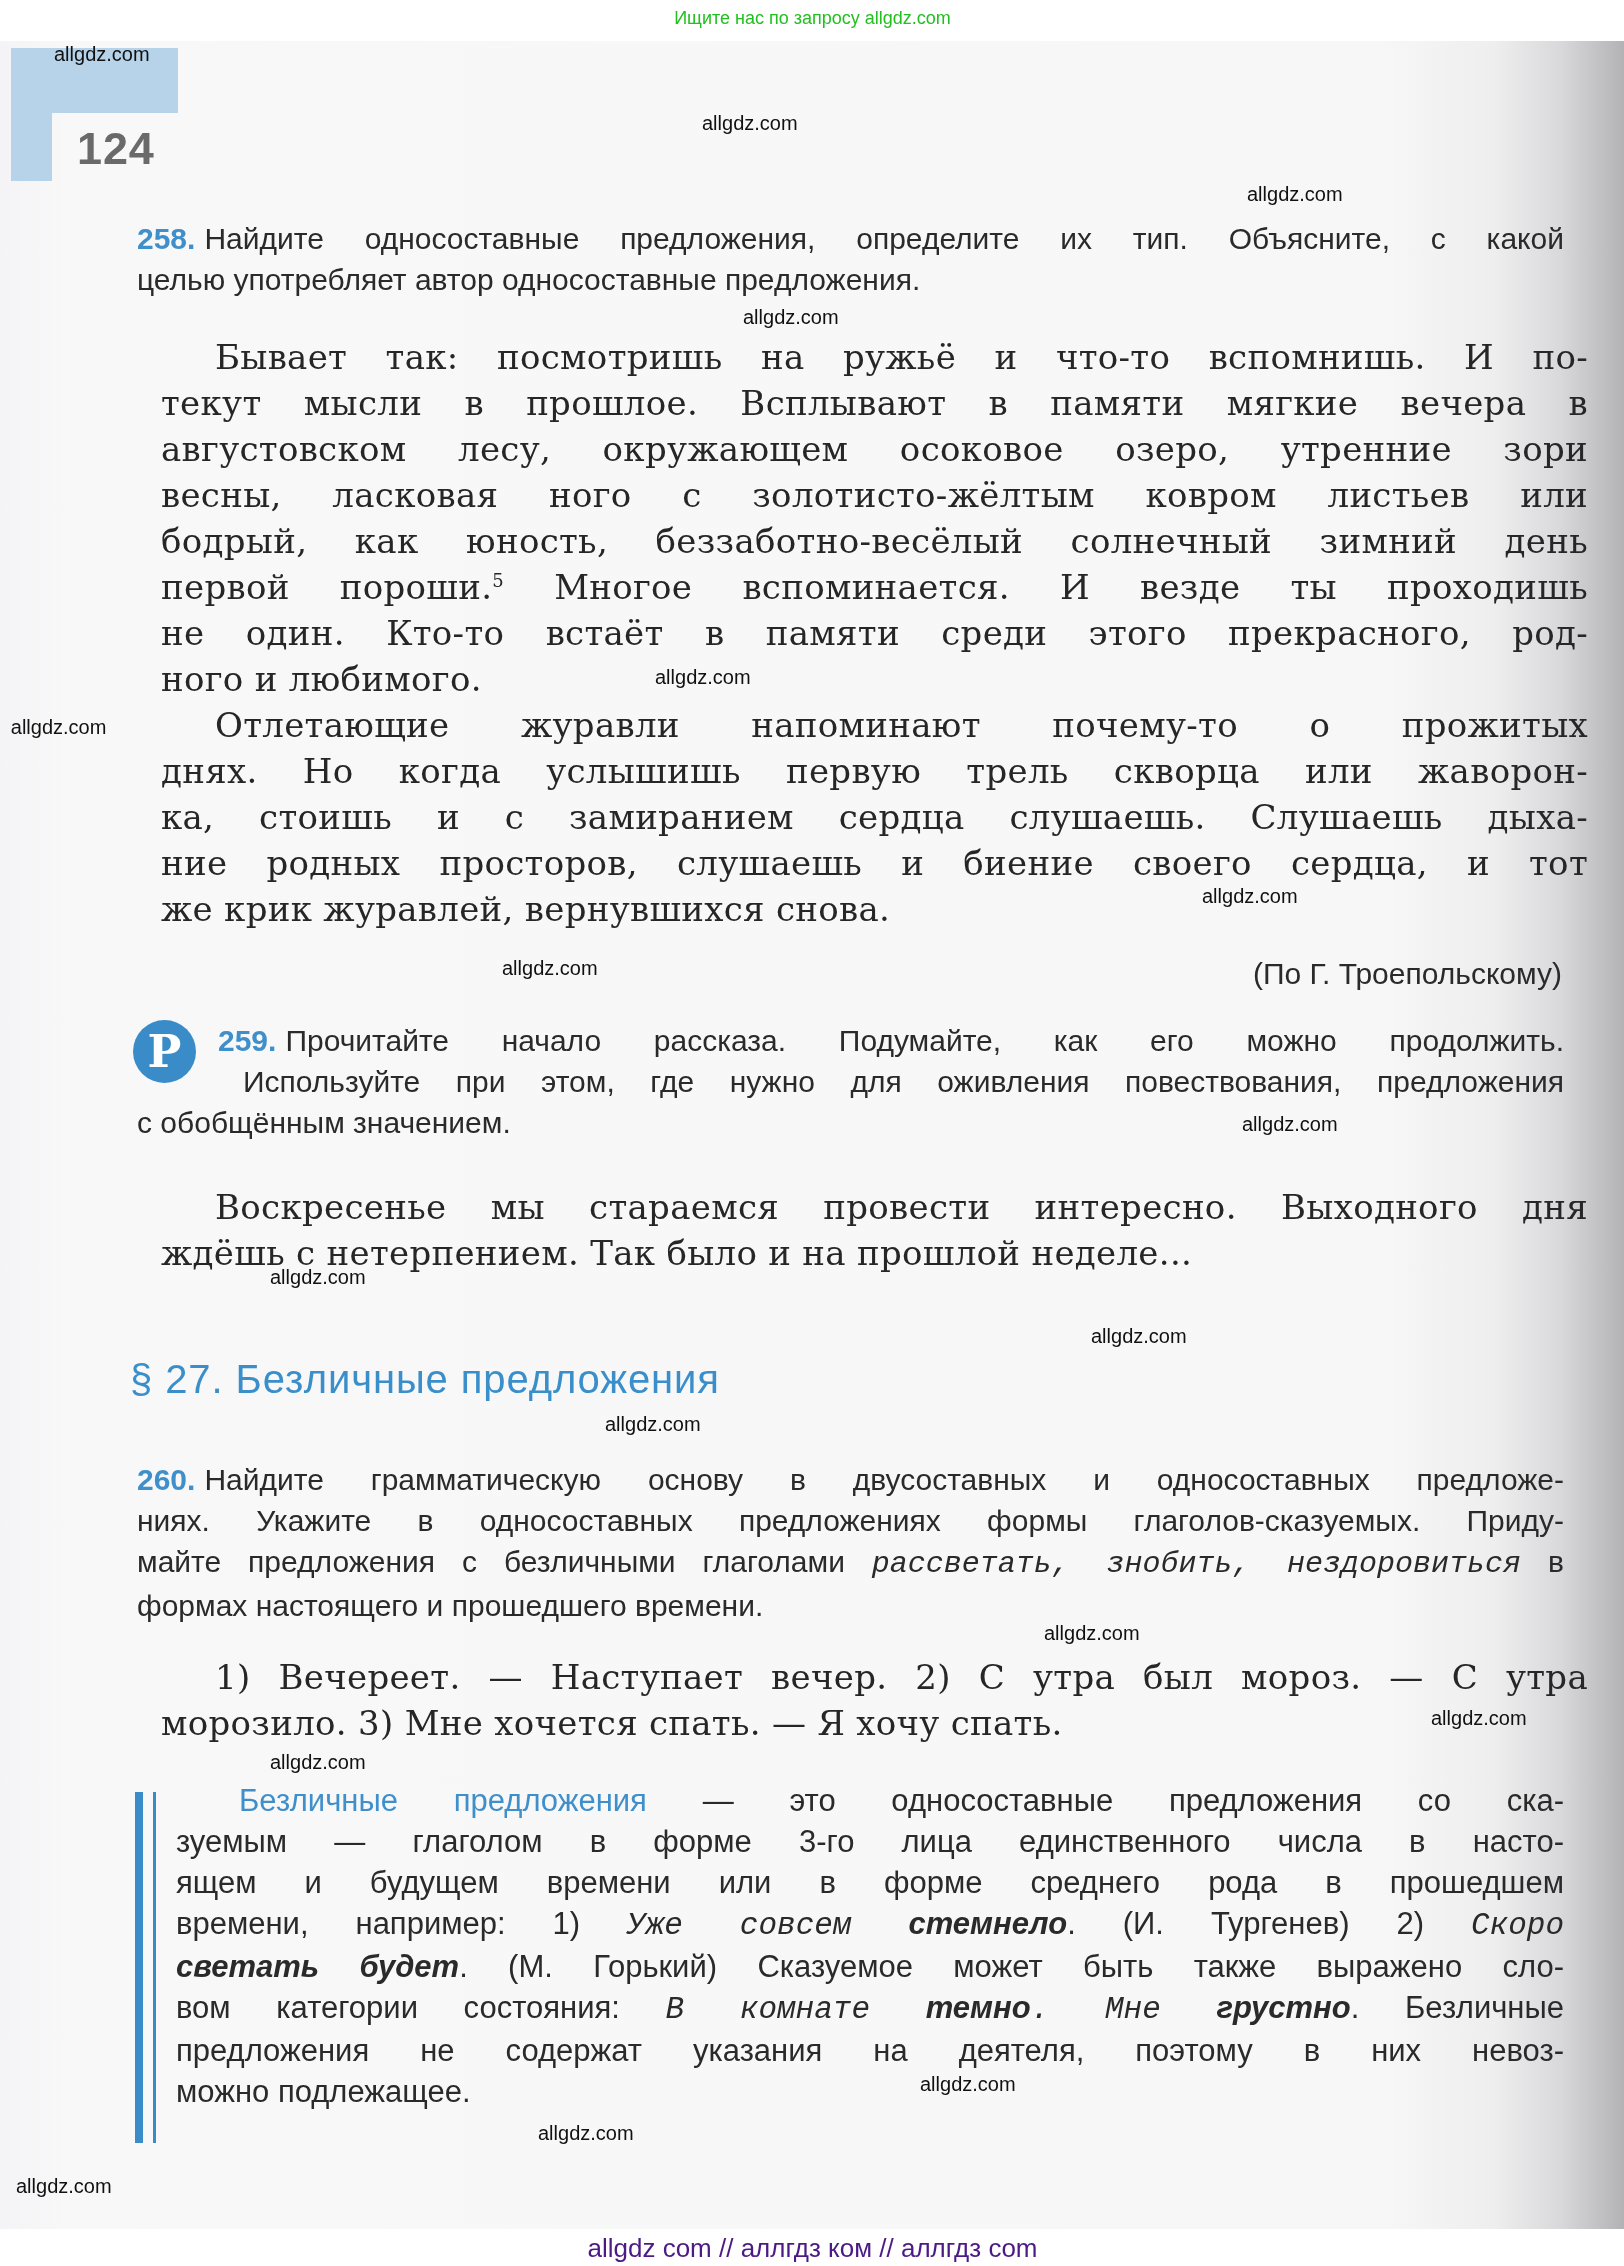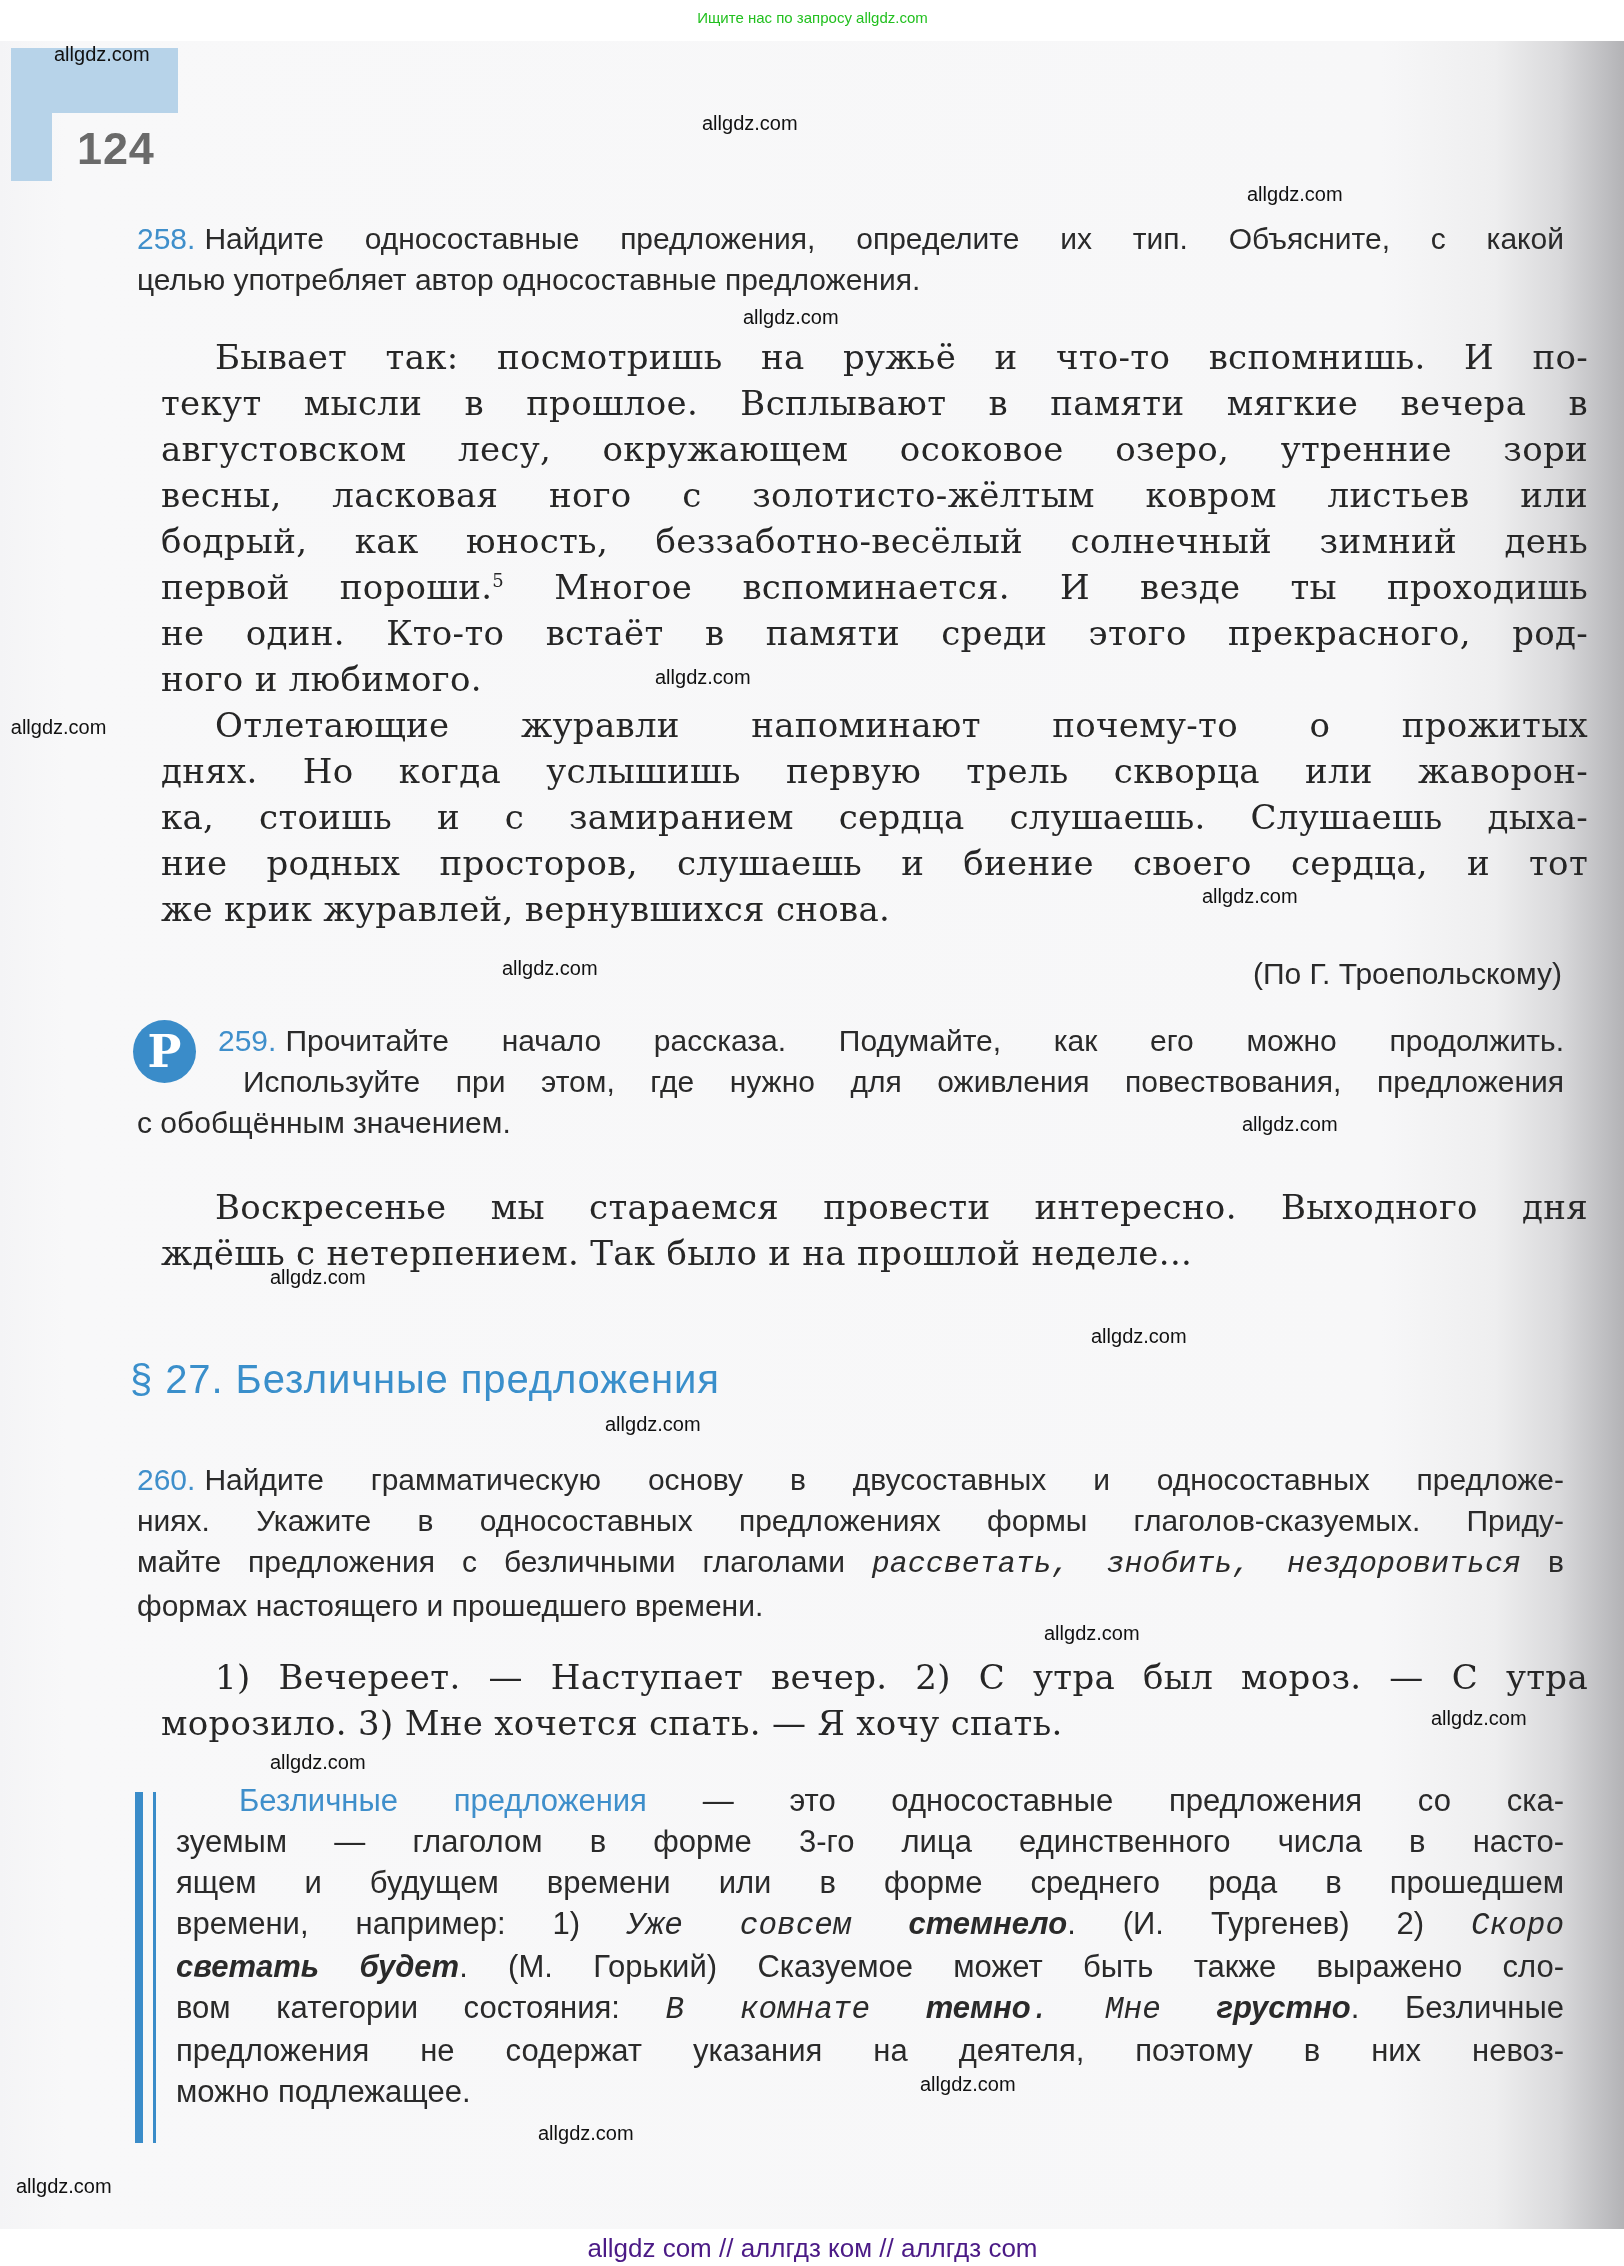--- a/index.html
+++ b/index.html
@@ -1,30 +1,30 @@
 <!DOCTYPE html>
 <html style="font-size:14.4px"><head>
 <meta charset="utf-8">
 <style>
   html, body { margin:0; padding:0; }
   body { width:1625px; height:2266px; position:relative; background:#ffffff; overflow:hidden;
          font-family:"Liberation Sans", sans-serif; }
   .banner { position:absolute; left:0; width:1625px; text-align:center; background:#fff; z-index:5; }
-  .banner-top { top:0; height:41px; line-height:36px; font-size:15px; color:#22c01f; }
+  .banner-top { top:0; height:41px; line-height:36px; font-size:18px; color:#22c01f; }
   .banner-bottom { top:2229px; height:38px; line-height:38px; font-size:26px; color:#4b1a86; }
   .page { position:absolute; left:0; top:41px; width:1625px; height:2188px;
           background:linear-gradient(to right, #f4f4f6 0%, #f8f8f9 4%, #f7f7f8 85%, #eeeeef 92%, #d9d9db 96%, #bcbcbf 99%, #b2b2b5 100%); }
   .tab-top { position:absolute; left:10.8px; top:7.2px; width:167px; height:65px; background:#b7d3e9; }
   .tab-side { position:absolute; left:10.8px; top:72px; width:41px; height:68px; background:#b7d3e9; }
   .page-number { position:absolute; left:77px; top:82px; font-size:45px; font-weight:bold; color:#6a6a6a; letter-spacing:0.9px; }
   .wm { position:absolute; font-size:20px; color:#111; font-family:"Liberation Sans", sans-serif; z-index:4; }
   .sans { font-family:"Liberation Sans", sans-serif; color:#2a2a2a; }
   .serif { font-family:"DejaVu Serif", serif; color:#262626; }
   .task { position:absolute; left:137px; width:1427px; font-size:30px; line-height:41px; text-align:justify; }
-  .task .num { color:#3f8fcb; font-weight:normal; margin-right:9px; }
+  .task .num { color:#3f8fcb; font-weight:bold; margin-right:9px; }
   .text { position:absolute; left:137px; width:1427px; font-size:34px; line-height:46px; text-align:justify; letter-spacing:0.3px;margin-left:24px; }
   .line { display:block; white-space:nowrap; text-align-last:justify; }
   .line.last { text-align-last:left; }
   .indent { padding-left:54px; }
   .attribution { position:absolute; right:63px; font-size:30px; }
   .badge { position:absolute; left:133px; top:979px; width:63px; height:63px; border-radius:50%;
            background:#3a8cc9; color:#fff; font-family:"DejaVu Serif", serif; font-size:45px; font-weight:bold;
            text-align:center; line-height:63px; }
   .heading { position:absolute; left:130px; top:1316px; font-size:40px; color:#3a8fcb; letter-spacing:0.9px; }
   .rule-bar-thick { position:absolute; left:135px; top:1751px; width:8px; height:351px; background:#3a8cc9; }

